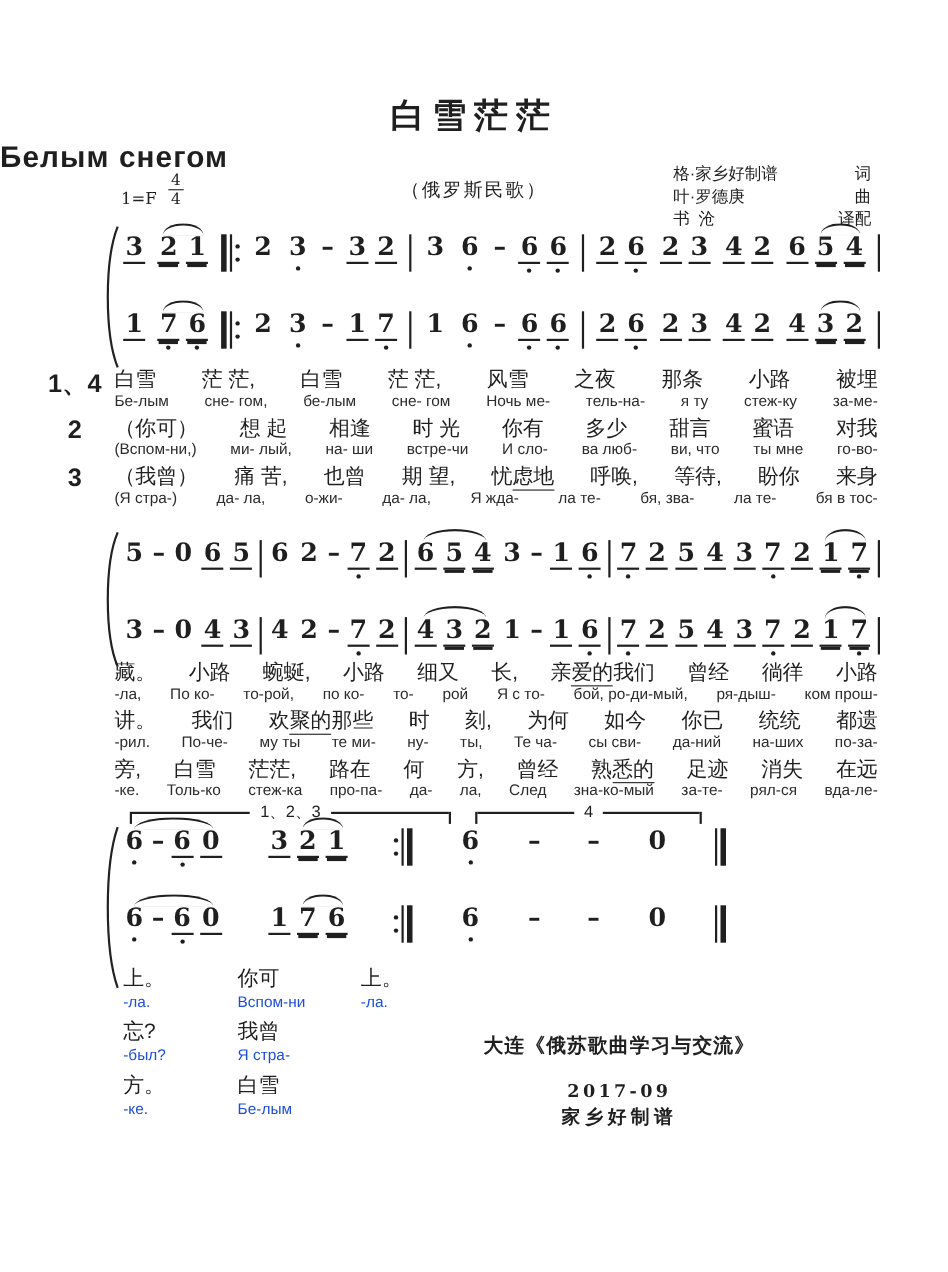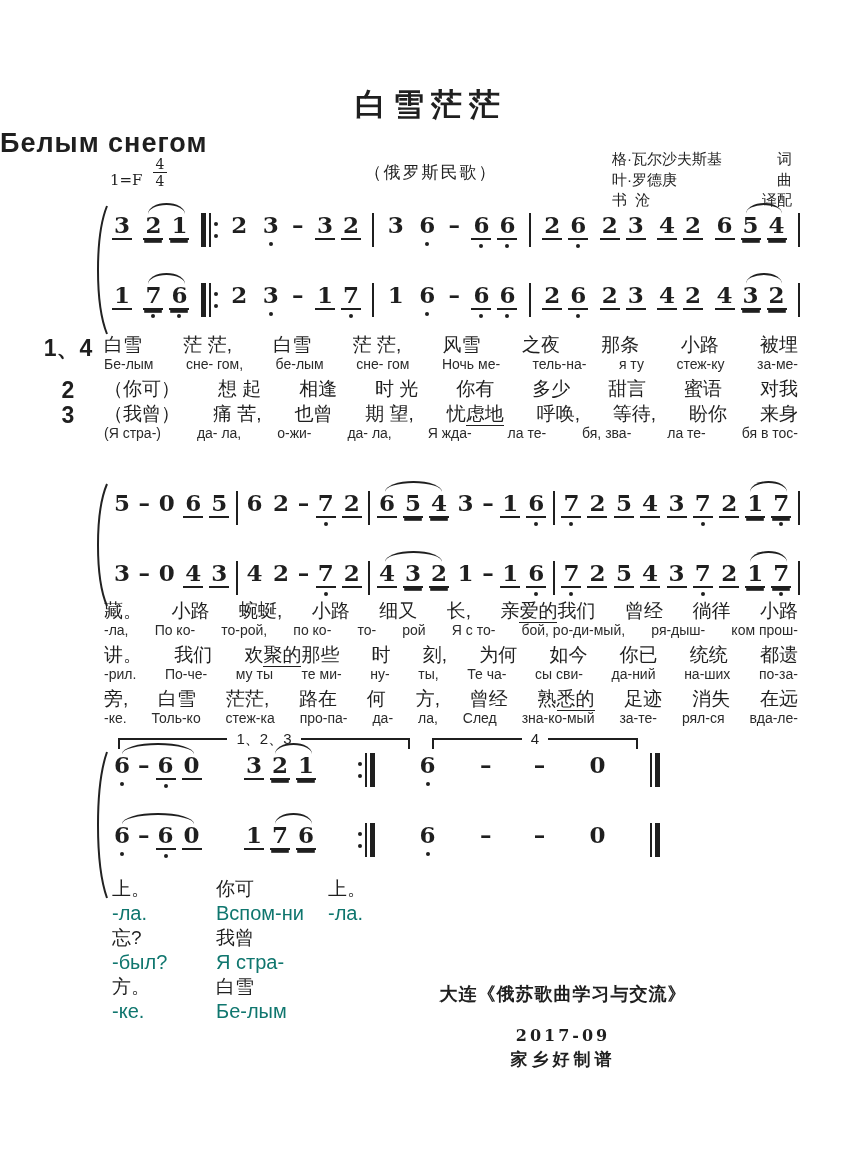--- a/index.html
+++ b/index.html
@@ -59,25 +59,25 @@
   .lyr1{top:332px;}
   .lyr2{top:598px;}
   .lyr-row{position:relative;margin-bottom:1px;}
   .row-label{position:absolute;left:-66px;top:1px;width:60px;text-align:center;
     font-weight:700;font-size:23px;}
   .zh-line{display:flex;justify-content:space-between;font-size:19px;height:24px;white-space:pre;}
   .ru-line{display:flex;justify-content:space-between;font-size:14px;height:19px;color:#2b2b2b;white-space:pre;}
   .uz{border-bottom:1.5px solid currentColor;padding-bottom:1px;}
   .lyrics-end{top:876px;left:112px;display:grid;grid-template-columns:104px 112px 104px;}
   .lyrics-end .zh-cell{font-size:19px;height:26px;white-space:pre;}
-  .lyrics-end .ru-cell{font-size:20px;height:23px;color:#0f766e;white-space:pre;}
+  .lyrics-end .ru-cell{font-size:14px;height:23px;color:#1d4ed8;white-space:pre;}
   
   .footer{top:938px;left:398px;width:330px;text-align:center;
     font-family:"DejaVu Serif",serif;font-weight:700;}
-  .footer .f1{font-size:18px;letter-spacing:1px;margin-top:44px;}
+  .footer .f1{font-size:18px;letter-spacing:1px;}
   .footer .f2{font-size:16px;letter-spacing:3px;margin-top:20px;}
   .footer .f3{font-size:17px;letter-spacing:4px;margin-top:3px;}
 </style>
 </head>
 <body>
 
 <div class="sheet">
 
   <div class="abs title-zh">白雪茫茫</div>
   <div class="abs title-ru">Белым снегом</div>
@@ -86,21 +86,21 @@
   <div class="abs keysig">
     <span>1=F</span>
     <span class="meter">
       <span class="top">4</span>
       <span class="bot">4</span>
     </span>
   </div>
 
   <div class="abs credits">
     <div class="credit-line">
-      <span>格·瓦尔沙夫斯基</span>
+      <span>格·家乡好制谱</span>
       <span>词</span>
     </div>
     <div class="credit-line">
       <span>叶·罗德庚</span>
       <span>曲</span>
     </div>
     <div class="credit-line">
       <span>书  沧</span>
       <span>译配</span>
     </div>
@@ -320,20 +320,21 @@
   </div>
   <div class="lyrics lyr1">
       <div class="lyr-row">
         <span class="row-label">1、4</span>
         <div class="zh-line"><span class="cell">白雪</span><span class="cell">茫 茫,</span><span class="cell">白雪</span><span class="cell">茫 茫,</span><span class="cell">风雪</span><span class="cell">之夜</span><span class="cell">那条</span><span class="cell">小路</span><span class="cell">被埋</span></div>
         <div class="ru-line"><span class="cell">Бе-лым</span><span class="cell">сне- гом,</span><span class="cell">бе-лым</span><span class="cell">сне- гом</span><span class="cell">Ночь ме-</span><span class="cell">тель-на-</span><span class="cell">я ту</span><span class="cell">стеж-ку</span><span class="cell">за-ме-</span></div>
       </div>
       <div class="lyr-row">
         <span class="row-label">2</span>
         <div class="zh-line"><span class="cell">（你可）</span><span class="cell">想 起</span><span class="cell">相逢</span><span class="cell">时 光</span><span class="cell">你有</span><span class="cell">多少</span><span class="cell">甜言</span><span class="cell">蜜语</span><span class="cell">对我</span></div>
+        <div class="ru-line"><span class="cell">(Вспом-ни,)</span><span class="cell">ми- лый,</span><span class="cell">на- ши</span><span class="cell">встре-чи</span><span class="cell">И сло-</span><span class="cell">ва люб-</span><span class="cell">ви, что</span><span class="cell">ты мне</span><span class="cell">го-во-</span></div>
       </div>
       <div class="lyr-row">
         <span class="row-label">3</span>
         <div class="zh-line"><span class="cell">（我曾）</span><span class="cell">痛 苦,</span><span class="cell">也曾</span><span class="cell">期 望,</span><span class="cell">忧<span class="uz">虑地</span></span><span class="cell">呼唤,</span><span class="cell">等待,</span><span class="cell">盼你</span><span class="cell">来身</span></div>
         <div class="ru-line"><span class="cell">(Я стра-)</span><span class="cell">да- ла,</span><span class="cell">о-жи-</span><span class="cell">да- ла,</span><span class="cell">Я жда-</span><span class="cell">ла те-</span><span class="cell">бя, зва-</span><span class="cell">ла те-</span><span class="cell">бя в тос-</span></div>
       </div>
     </div>
 
   <div class="system sys2">
     <svg class="brace" width="18" height="126" viewBox="0 0 18 126">

